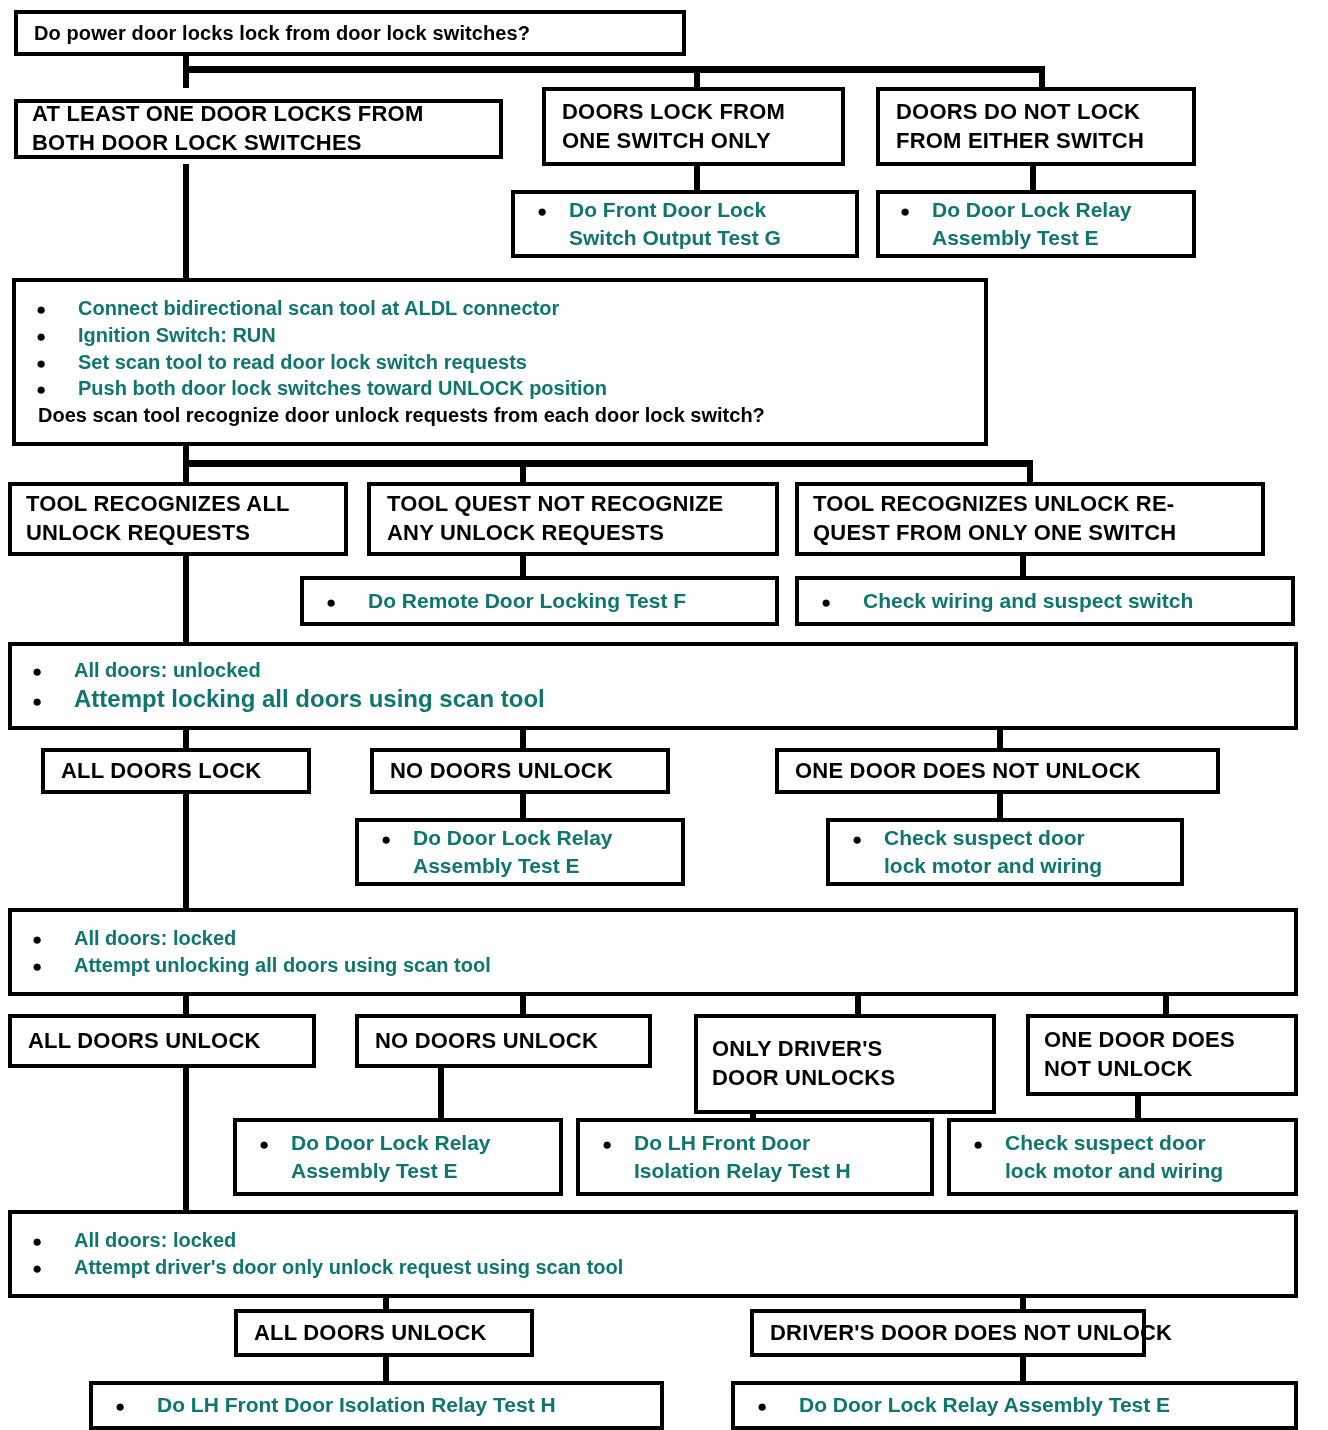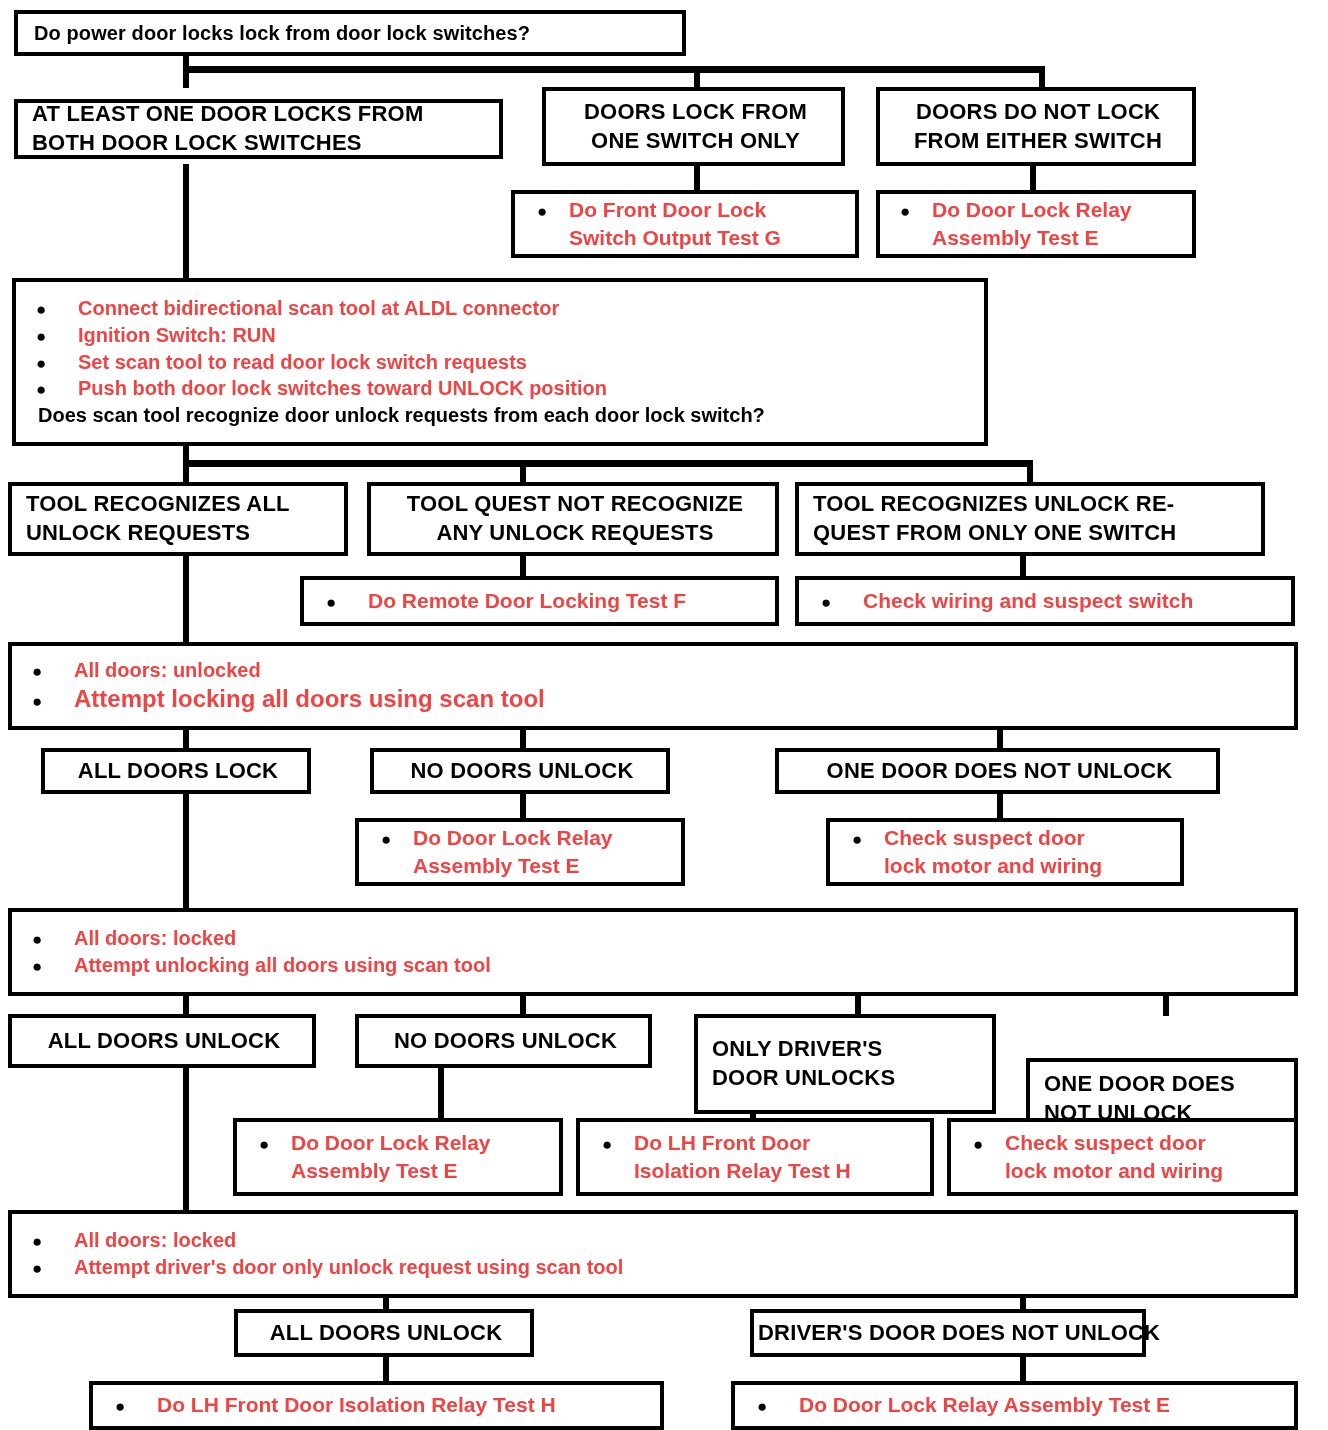--- a/index.html
+++ b/index.html
@@ -36,22 +36,22 @@
     font-size: 20px;
     letter-spacing: 0.1px;
     padding-left: 16px;
   }
   .t-cap .ln {          
     font-size: 22px;
     letter-spacing: 0.2px;
     padding-left: 14px;
   }
   .t-cap.center .ln {
-    padding-left: 4px;
-    text-align: center;
+    padding-left: 16px;
+    text-align: left;
   }
   
   .bullets {
     position: absolute;
     box-sizing: border-box;
     display: flex;
     flex-direction: column;
     justify-content: center;
     width: 100%;
     height: 100%;
@@ -61,21 +61,21 @@
     align-items: baseline;
     line-height: 1.34;
   }
   .bdot {
     flex: 0 0 auto;
     color: #000;
     font-size: 17px;
     line-height: 1.34;
   }
   .btxt {
-    color: #ef4444;
+    color: #0f766e;
     font-weight: bold;
     white-space: pre;
   }
   
   .tailline {
     color: #000;
     font-weight: bold;
     white-space: pre;
   }
   
@@ -294,21 +294,21 @@
 
   <div class="box t-cap center" style="left:355px; top:1014px; width:297px; height:54px;">
     <div class="ln">NO DOORS UNLOCK</div>
   </div>
 
   <div class="box t-cap" style="left:694px; top:1014px; width:302px; height:100px;">
     <div class="ln">ONLY DRIVER'S</div>
     <div class="ln">DOOR UNLOCKS</div>
   </div>
 
-  <div class="box t-cap" style="left:1026px; top:1014px; width:272px; height:82px;margin-top:44px;">
+  <div class="box t-cap" style="left:1026px; top:1014px; width:272px; height:82px;">
     <div class="ln">ONE DOOR DOES</div>
     <div class="ln">NOT UNLOCK</div>
   </div>
 
   <div class="vline" style="left:438px; top:1066px; width:6px; height:54px;"></div>
   <div class="vline" style="left:750px; top:1094px; width:6px; height:26px;"></div>
   <div class="vline" style="left:1135px; top:1094px; width:6px; height:26px;"></div>
   <div class="vline" style="left:183px; top:1066px; width:6px; height:150px;"></div>
 
   <div class="box t-act" style="left:233px; top:1118px; width:330px; height:78px;">

